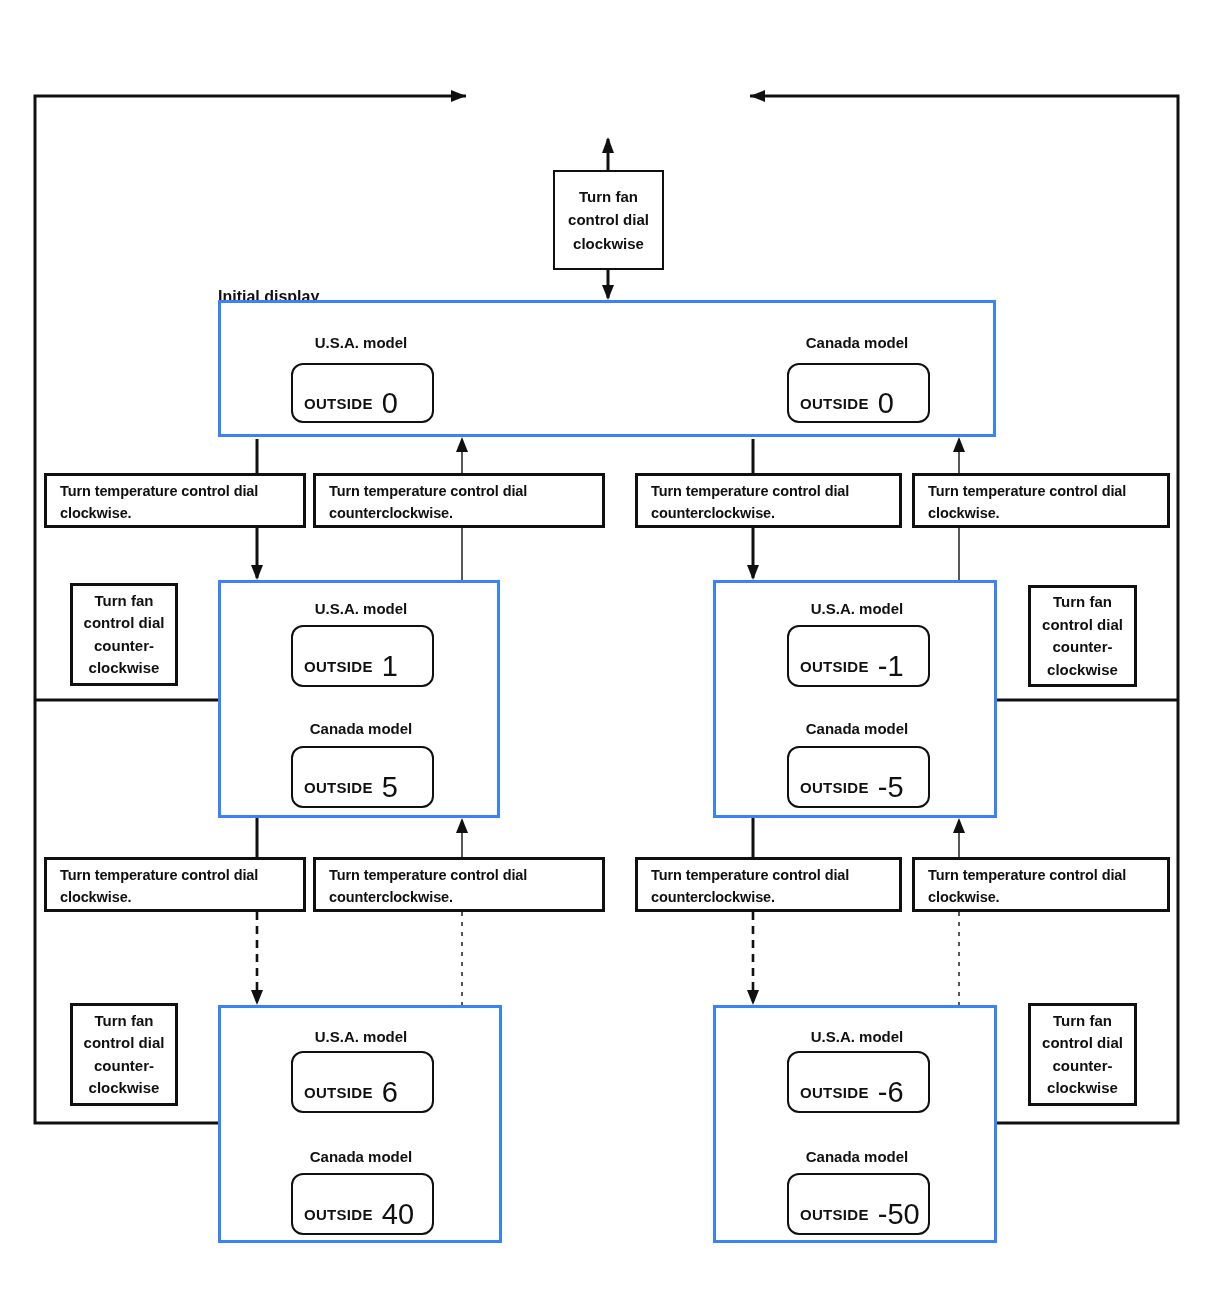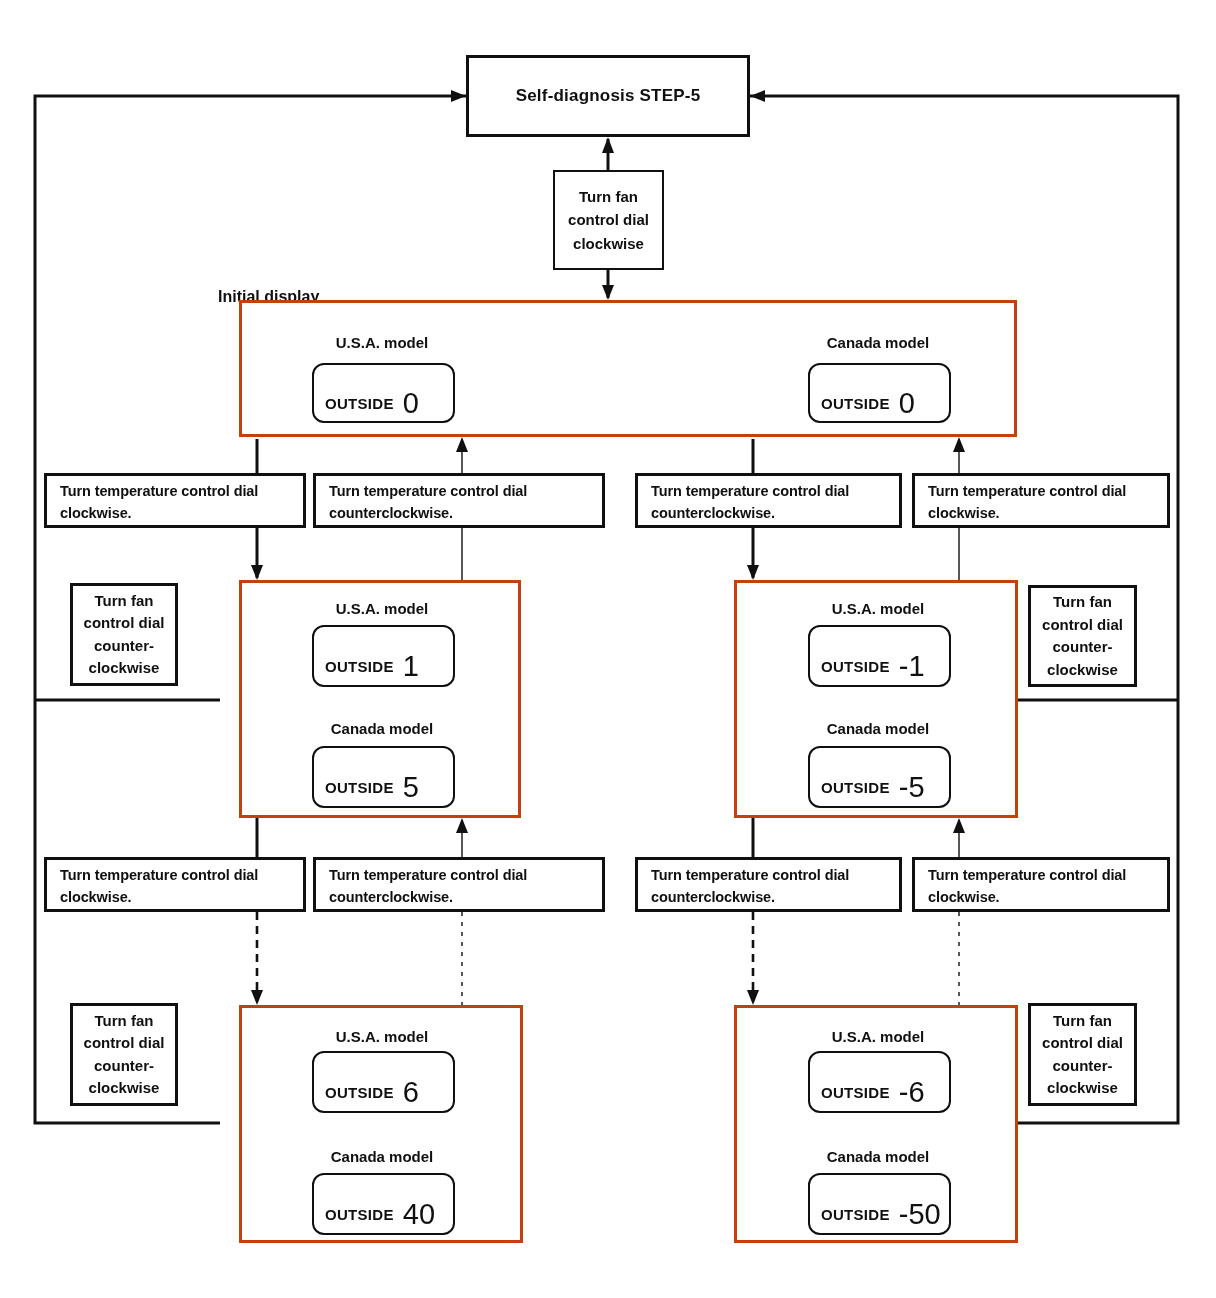--- a/index.html
+++ b/index.html
@@ -20,21 +20,21 @@
     display:flex;flex-direction:column;justify-content:center;
     text-align:center;font-size:15px;font-weight:bold;line-height:1.5;border-width:3px;
   }
   .fanbox span{display:block;white-space:nowrap;}
   .fancw{border-width:2.5px;line-height:1.55;}
   .temp{
     font-size:14.5px;font-weight:bold;line-height:1.5;
     padding:5px 4px 0 13px;letter-spacing:-0.1px;
   }
   .temp span{display:block;white-space:nowrap;}
-  .panel{position:absolute;background:#ffffff;border:3px solid #c2410c;box-sizing:border-box;z-index:1;margin-left:21px;}
+  .panel{position:absolute;background:#ffffff;border:3px solid #3b82f6;box-sizing:border-box;z-index:1;}
   .plabel{
     position:absolute;font-size:15px;font-weight:bold;text-align:center;
     white-space:nowrap;width:200px;
   }
   .display{
     position:absolute;border:2.5px solid #101010;border-radius:12px;background:#fff;
     box-sizing:border-box;display:flex;align-items:center;
     padding-left:11px;padding-top:21px;gap:9px;width:143px;
   }
   .display .lbl{font-size:15px;font-weight:bold;letter-spacing:.3px;line-height:1;}
@@ -80,21 +80,20 @@
       <polygon points="753,580 747,565 759,565"></polygon>
       <polygon points="462,437 456,452 468,452"></polygon>
       <polygon points="959,437 953,452 965,452"></polygon>
       <polygon points="462,818 456,833 468,833"></polygon>
       <polygon points="959,818 953,833 965,833"></polygon>
       <polygon points="257,1005 251,990 263,990"></polygon>
       <polygon points="753,1005 747,990 759,990"></polygon>
     </g>
   </svg>
 
-  <div class="box step5" style="left:466px;top:55px;width:284px;height:82px;">Self-diagnosis STEP-5</div>
 
   <div class="box fanbox fancw" style="left:553px;top:170px;width:111px;height:100px;">
     <span>Turn fan</span>
     <span>control dial</span>
     <span>clockwise</span>
   </div>
 
   <div class="freelabel" style="left:218px;top:288px;">Initial display</div>
 
   <div class="panel" style="left:218px;top:300px;width:778px;height:137px;">

